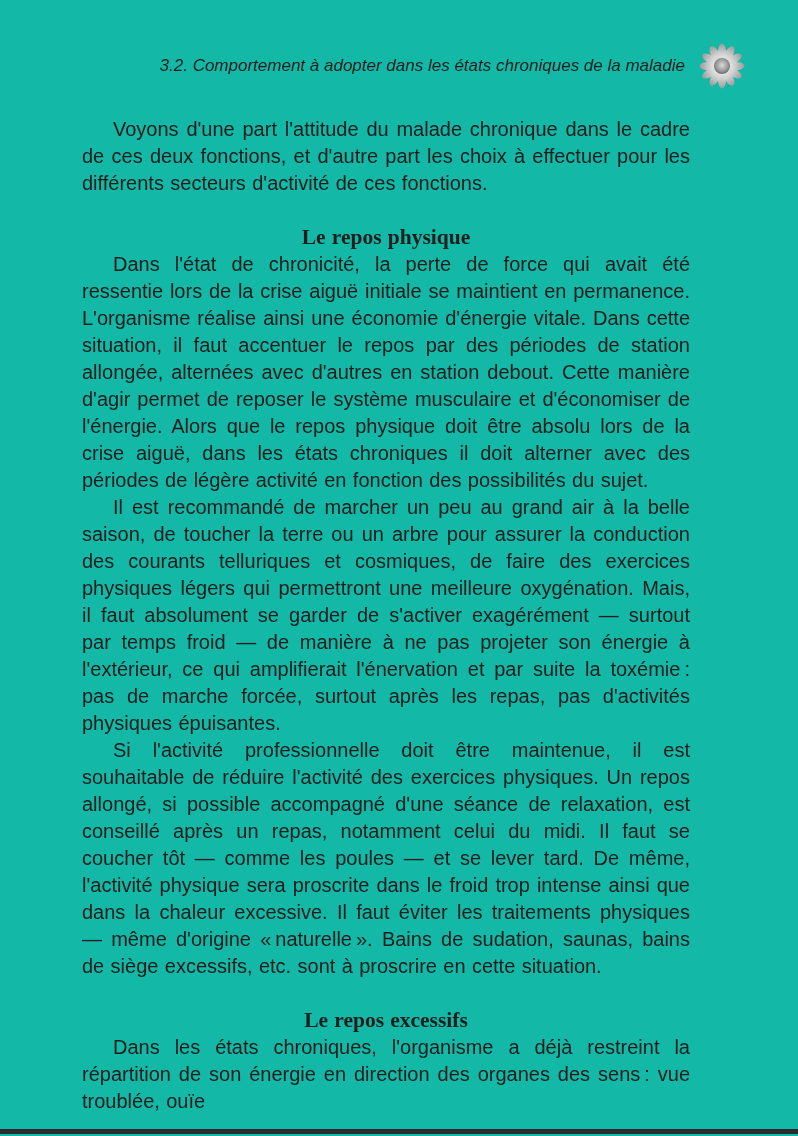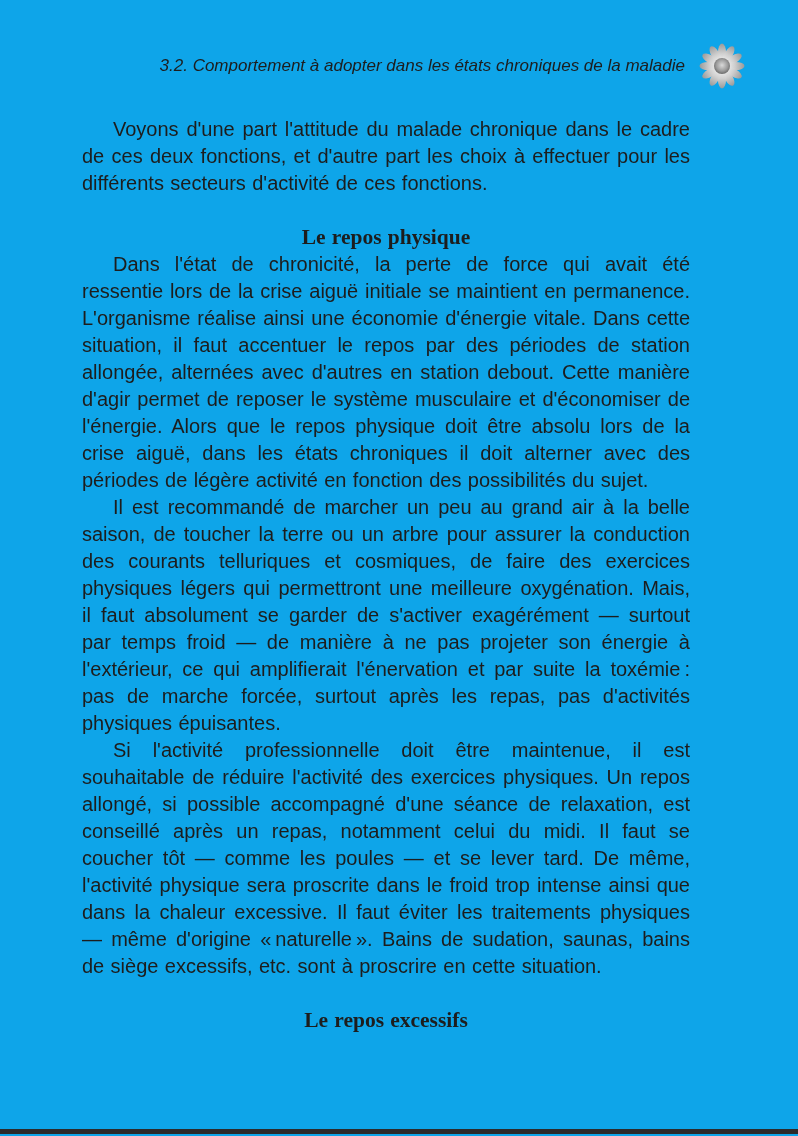--- a/index.html
+++ b/index.html
@@ -4,21 +4,21 @@
 <style>
   html, body {
     margin: 0;
     padding: 0;
     background: #ffffff;
   }
   .page {
     position: relative;
     width: 798px;
     height: 1136px;
-    background: #0ea5e9;
+    background: #14b8a6;
     color: #1d1d1d;
     overflow: hidden;
     font-family: "Liberation Sans", "DejaVu Sans", sans-serif;
   }
   .running-header {
     display: flex;
     justify-content: flex-end;
     align-items: center;
     margin: 42px 52px 0 85px;
     gap: 13px;
@@ -117,17 +117,18 @@
 
   <main class="page-body">
     <p class="para">Voyons d'une part l'attitude du malade chronique dans le cadre de ces deux fonctions, et d'autre part les choix à effectuer pour les différents secteurs d'activité de ces fonctions.</p>
 
     <h2 class="sec-heading">Le repos physique</h2>
     <p class="para">Dans l'état de chronicité, la perte de force qui avait été ressentie lors de la crise aiguë initiale se maintient en permanence. L'organisme réalise ainsi une économie d'énergie vitale. Dans cette situation, il faut accentuer le repos par des périodes de station allongée, alternées avec d'autres en station debout. Cette manière d'agir permet de reposer le système musculaire et d'économiser de l'énergie. Alors que le repos physique doit être absolu lors de la crise aiguë, dans les états chroniques il doit alterner avec des périodes de légère activité en fonction des possibilités du sujet.</p>
     <p class="para">Il est recommandé de marcher un peu au grand air à la belle saison, de toucher la terre ou un arbre pour assurer la conduction des courants telluriques et cosmiques, de faire des exercices physiques légers qui permettront une meilleure oxygénation. Mais, il faut absolument se garder de s'activer exagérément — surtout par temps froid — de manière à ne pas projeter son énergie à l'extérieur, ce qui amplifierait l'énervation et par suite la toxémie : pas de marche forcée, surtout après les repas, pas d'activités physiques épuisantes.</p>
     <p class="para">Si l'activité professionnelle doit être maintenue, il est souhaitable de réduire l'activité des exercices physiques. Un repos allongé, si possible accompagné d'une séance de relaxation, est conseillé après un repas, notamment celui du midi. Il faut se coucher tôt — comme les poules — et se lever tard. De même, l'activité physique sera proscrite dans le froid trop intense ainsi que dans la chaleur excessive. Il faut éviter les traitements physiques — même d'origine « naturelle ». Bains de sudation, saunas, bains de siège excessifs, etc. sont à proscrire en cette situation.</p>
 
     <h2 class="sec-heading">Le repos excessifs</h2>
+    <p class="para">Dans les états chroniques, l'organisme a déjà restreint la répartition de son énergie en direction des organes des sens : vue troublée, ouïe</p>
   </main>
 
 
   <div class="footer-rule"></div>
 </div>
 
 </body></html>

